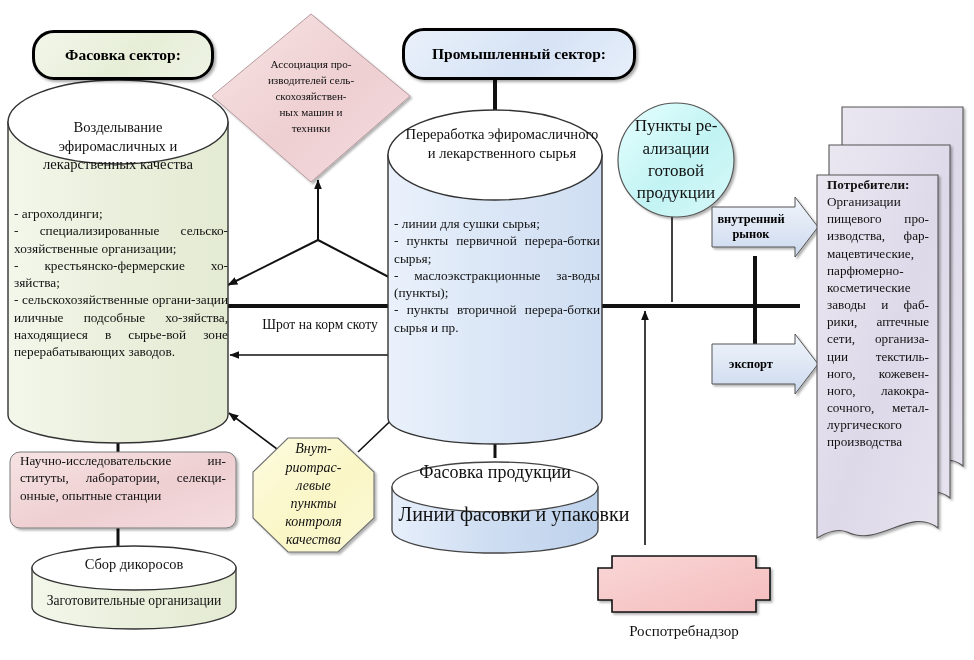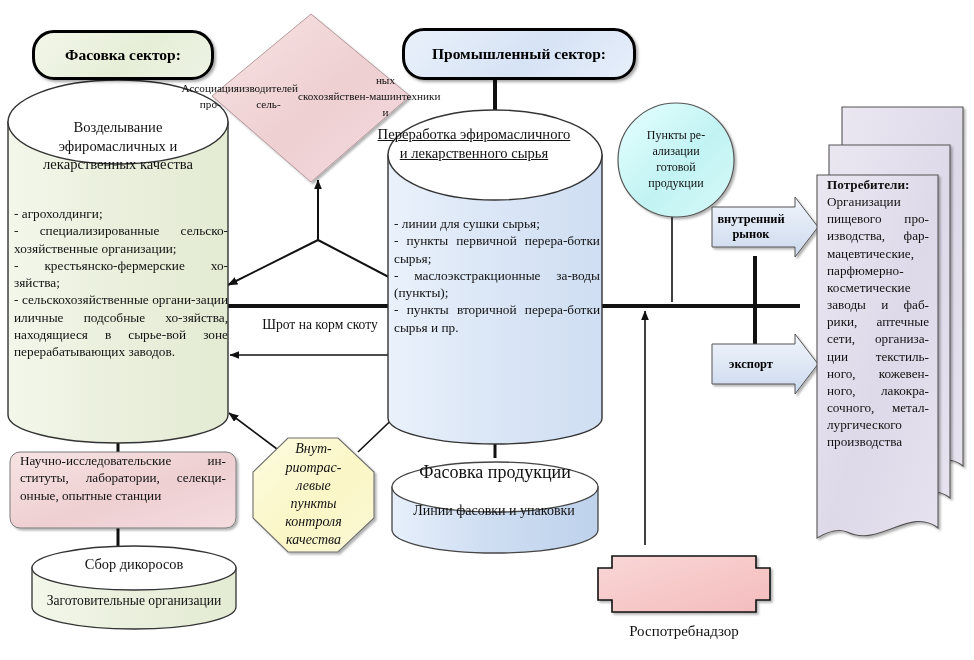--- a/index.html
+++ b/index.html
@@ -27,26 +27,26 @@
     font-weight:bold;font-size:12.4px;line-height:1.18;color:#000;}
 
   .plaqueTxt{position:absolute;left:0;top:0;width:100%;height:100%;
     display:flex;align-items:center;justify-content:center;font-size:15px;color:#111;margin-top:47px;}
 
   .octTxt{position:absolute;left:0;top:0;width:100%;height:100%;
     display:flex;flex-direction:column;align-items:center;justify-content:center;
     font-size:14px;line-height:1.30;color:#111;text-align:center;font-style:italic;}
 
   .diamondTxt{position:absolute;left:0;top:0;width:100%;height:100%;
-    display:flex;flex-direction:row;align-items:center;justify-content:center;
+    display:flex;flex-direction:column;align-items:center;justify-content:center;
     font-size:11.2px;line-height:1.42;color:#111;text-align:center;}
 
   .circleTxt{position:absolute;left:0;top:0;width:100%;height:100%;
     display:flex;flex-direction:column;align-items:center;justify-content:center;
-    font-size:12px;line-height:1.32;color:#111;text-align:center;}
+    font-size:17px;line-height:1.32;color:#111;text-align:center;}
 
   .docTxt{position:absolute;text-align:justify;font-size:13.2px;line-height:1.30;color:#111;}
   .docTxt b{font-weight:bold;}
 
   .edgeLabel{position:absolute;text-align:center;font-size:13.6px;line-height:1.28;color:#111;}
 </style>
 </head>
 <body>
 
 <div id="canvas">
@@ -216,21 +216,21 @@
   <div class="pill blue abs" style="left:402px;top:28px;width:228px;height:46px;">
     <span>Промышленный сектор:</span>
   </div>
 
   <div class="cylTitle" style="left:22px;top:118px;width:192px;">Возделывание эфиромасличных и лекарственных качества</div>
   <div class="cylText" style="left:14px;top:205px;width:214px;white-space:pre-line;">- агрохолдинги;
 -  специализированные  сельско-хозяйственные организации;
 -   крестьянско-фермерские   хо-зяйства;
 - сельскохозяйственные органи-зации иличные подсобные хо-зяйства,  находящиеся  в  сырье-вой   зоне   перерабатывающих заводов.</div>
 
-  <div class="cylTitle" style="left:376px;top:125px;width:196px;text-decoration:underline;">Переработка эфиромасличного и лекарственного сырья</div>
+  <div class="cylTitle" style="left:404px;top:125px;width:196px;">Переработка эфиромасличного и лекарственного сырья</div>
   <div class="cylText" style="left:394px;top:215px;width:206px;white-space:pre-line;">-  линии для сушки сырья;
 -  пункты  первичной  перера-ботки сырья;
 -    маслоэкстракционные    за-воды (пункты);
 - пункты  вторичной  перера-ботки сырья и пр.</div>
 
   <div class="abs" style="left:248px;top:42px;width:126px;height:110px;">
     <div class="diamondTxt">
       <span>Ассоциация про-</span>
       <span>изводителей сель-</span>
       <span>скохозяйствен-</span>
@@ -278,21 +278,21 @@
       <span>Внут-</span>
       <span>риотрас-</span>
       <span>левые</span>
       <span>пункты</span>
       <span>контроля</span>
       <span>качества</span>
     </div>
   </div>
 
   <div class="abs" style="left:395px;top:462px;width:200px;text-align:center;font-size:18px;color:#111;">Фасовка продукции</div>
-  <div class="abs" style="left:372px;top:503px;width:244px;text-align:center;font-size:14px;color:#111;">Линии фасовки и упаковки</div>
+  <div class="abs" style="left:392px;top:503px;width:244px;text-align:center;font-size:20px;color:#111;">Линии фасовки и упаковки</div>
 
   <div class="abs" style="left:598px;top:556px;width:172px;height:56px;">
     <div class="plaqueTxt">Роспотребнадзор</div>
   </div>
 
   <div class="edgeLabel" style="left:245px;top:316px;width:150px;">Шрот на корм скоту</div>
 
 </div>
 
 </body></html>

